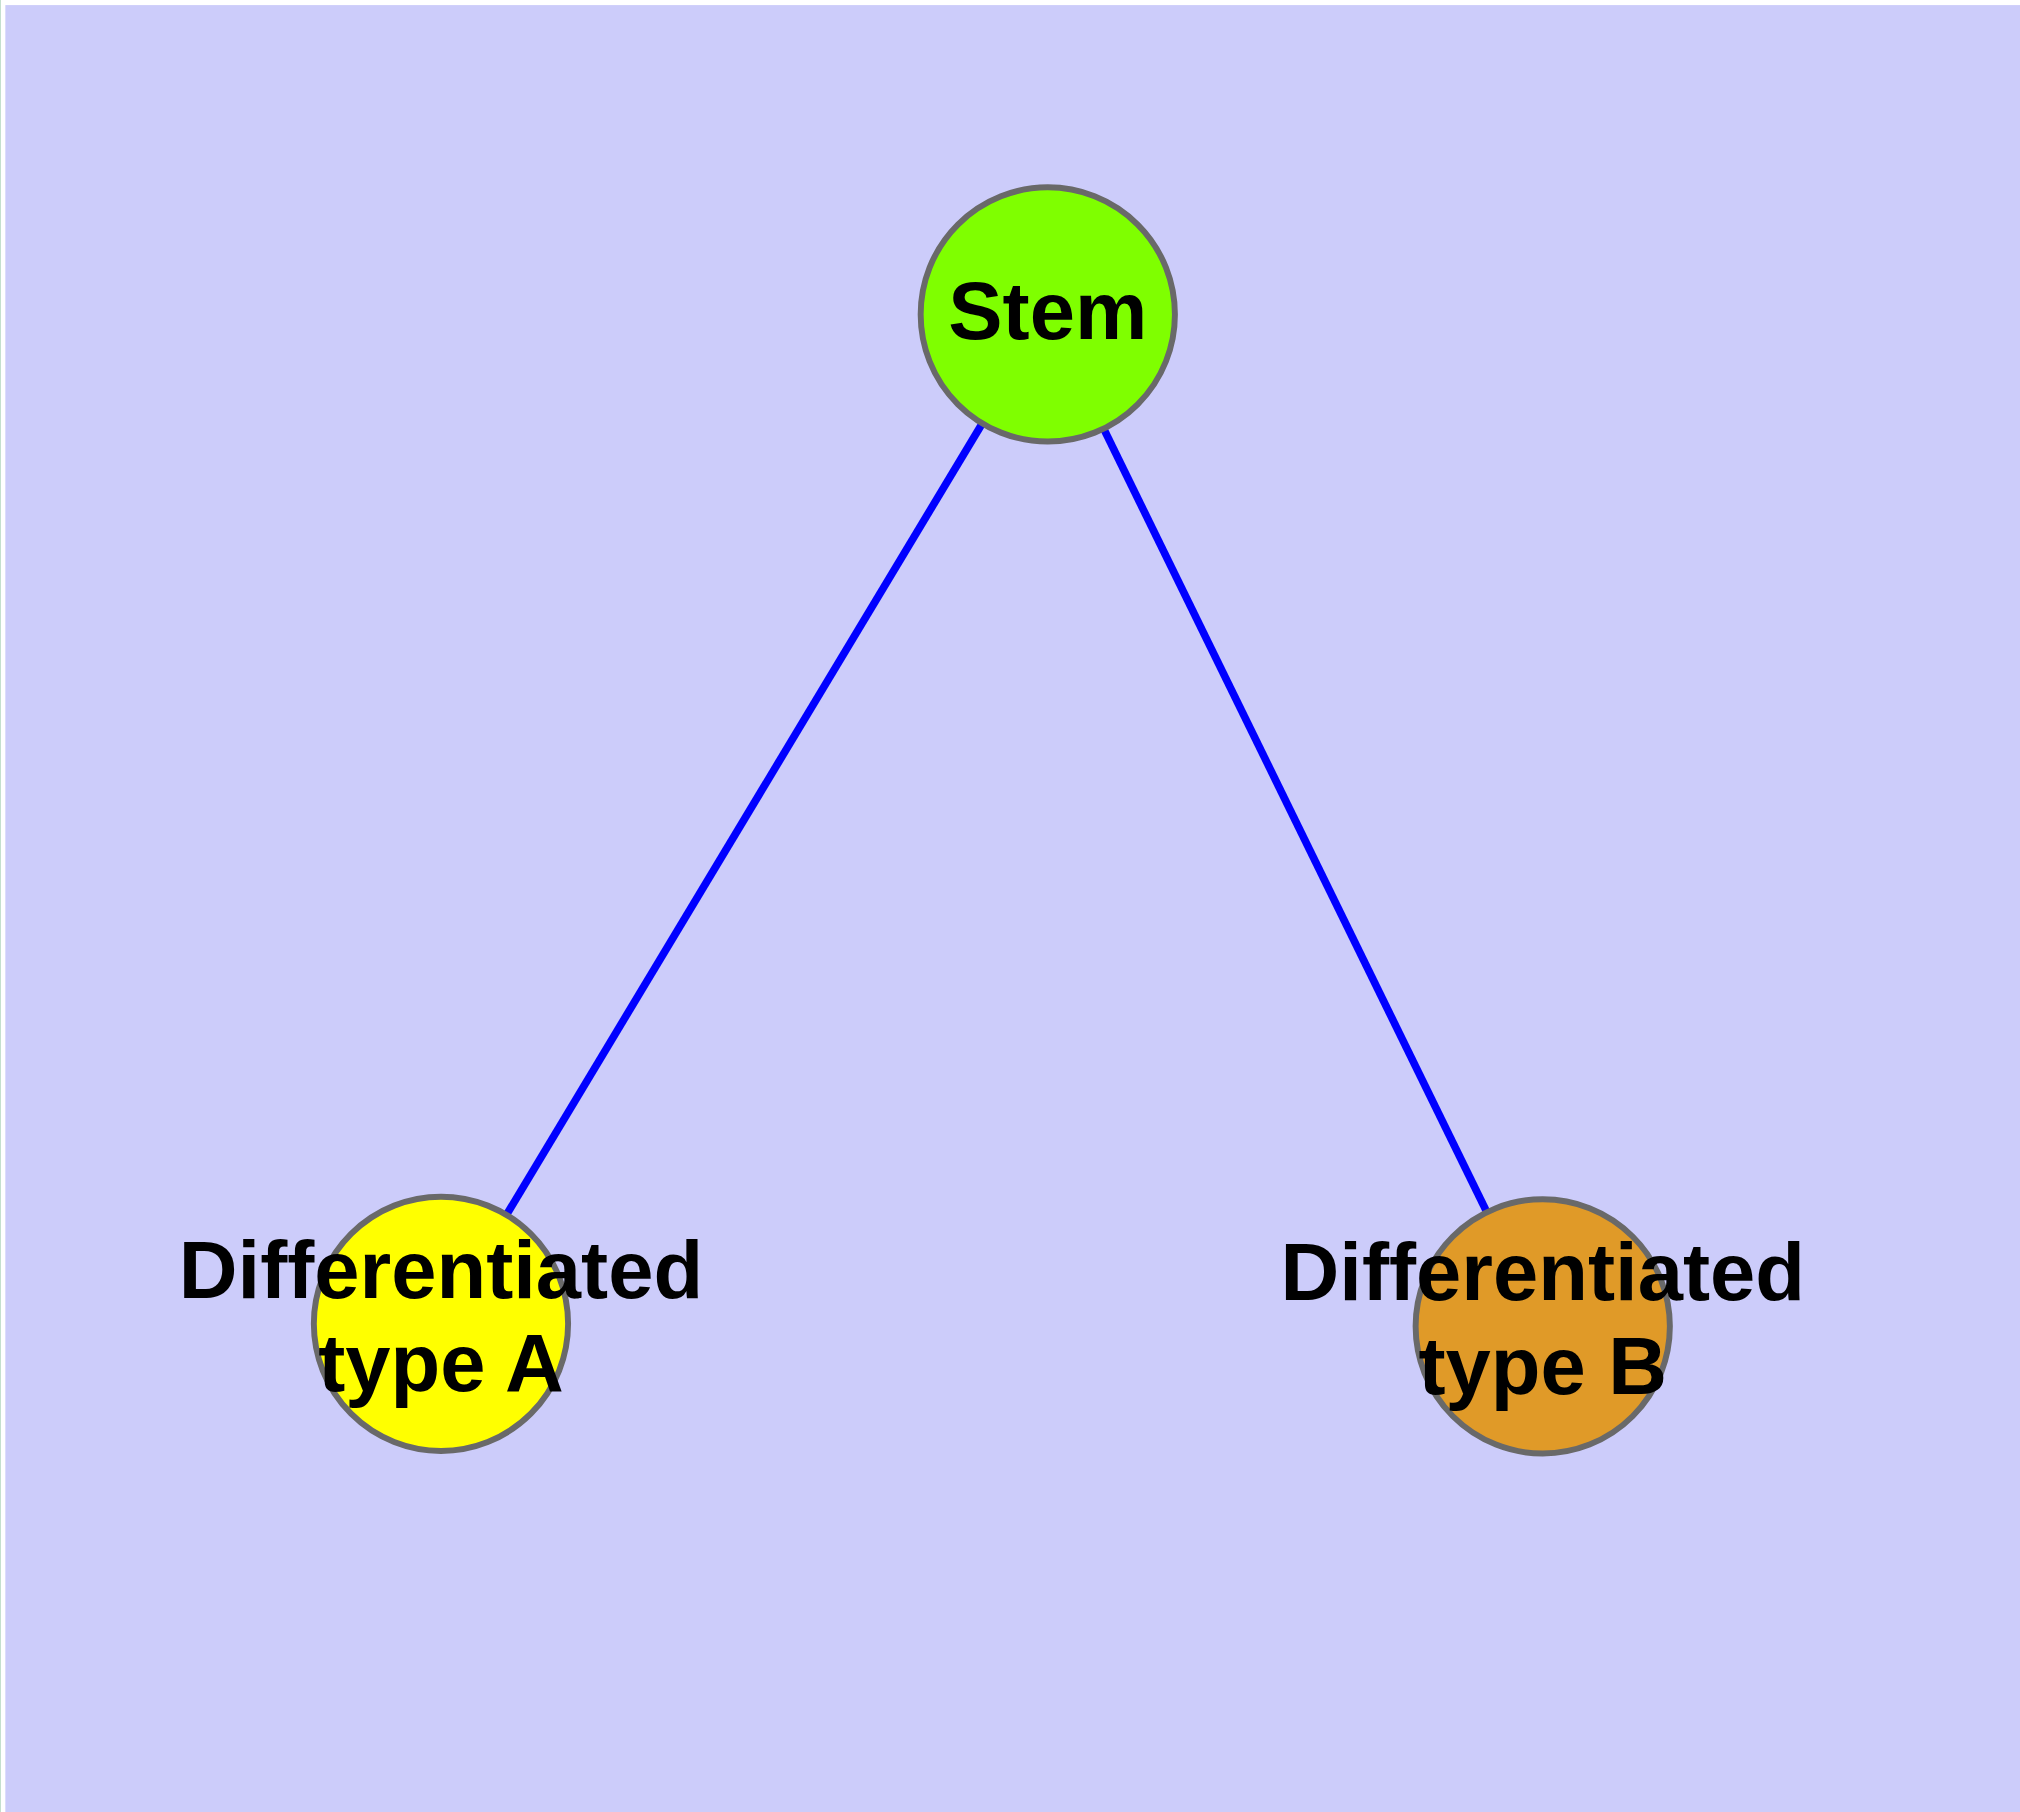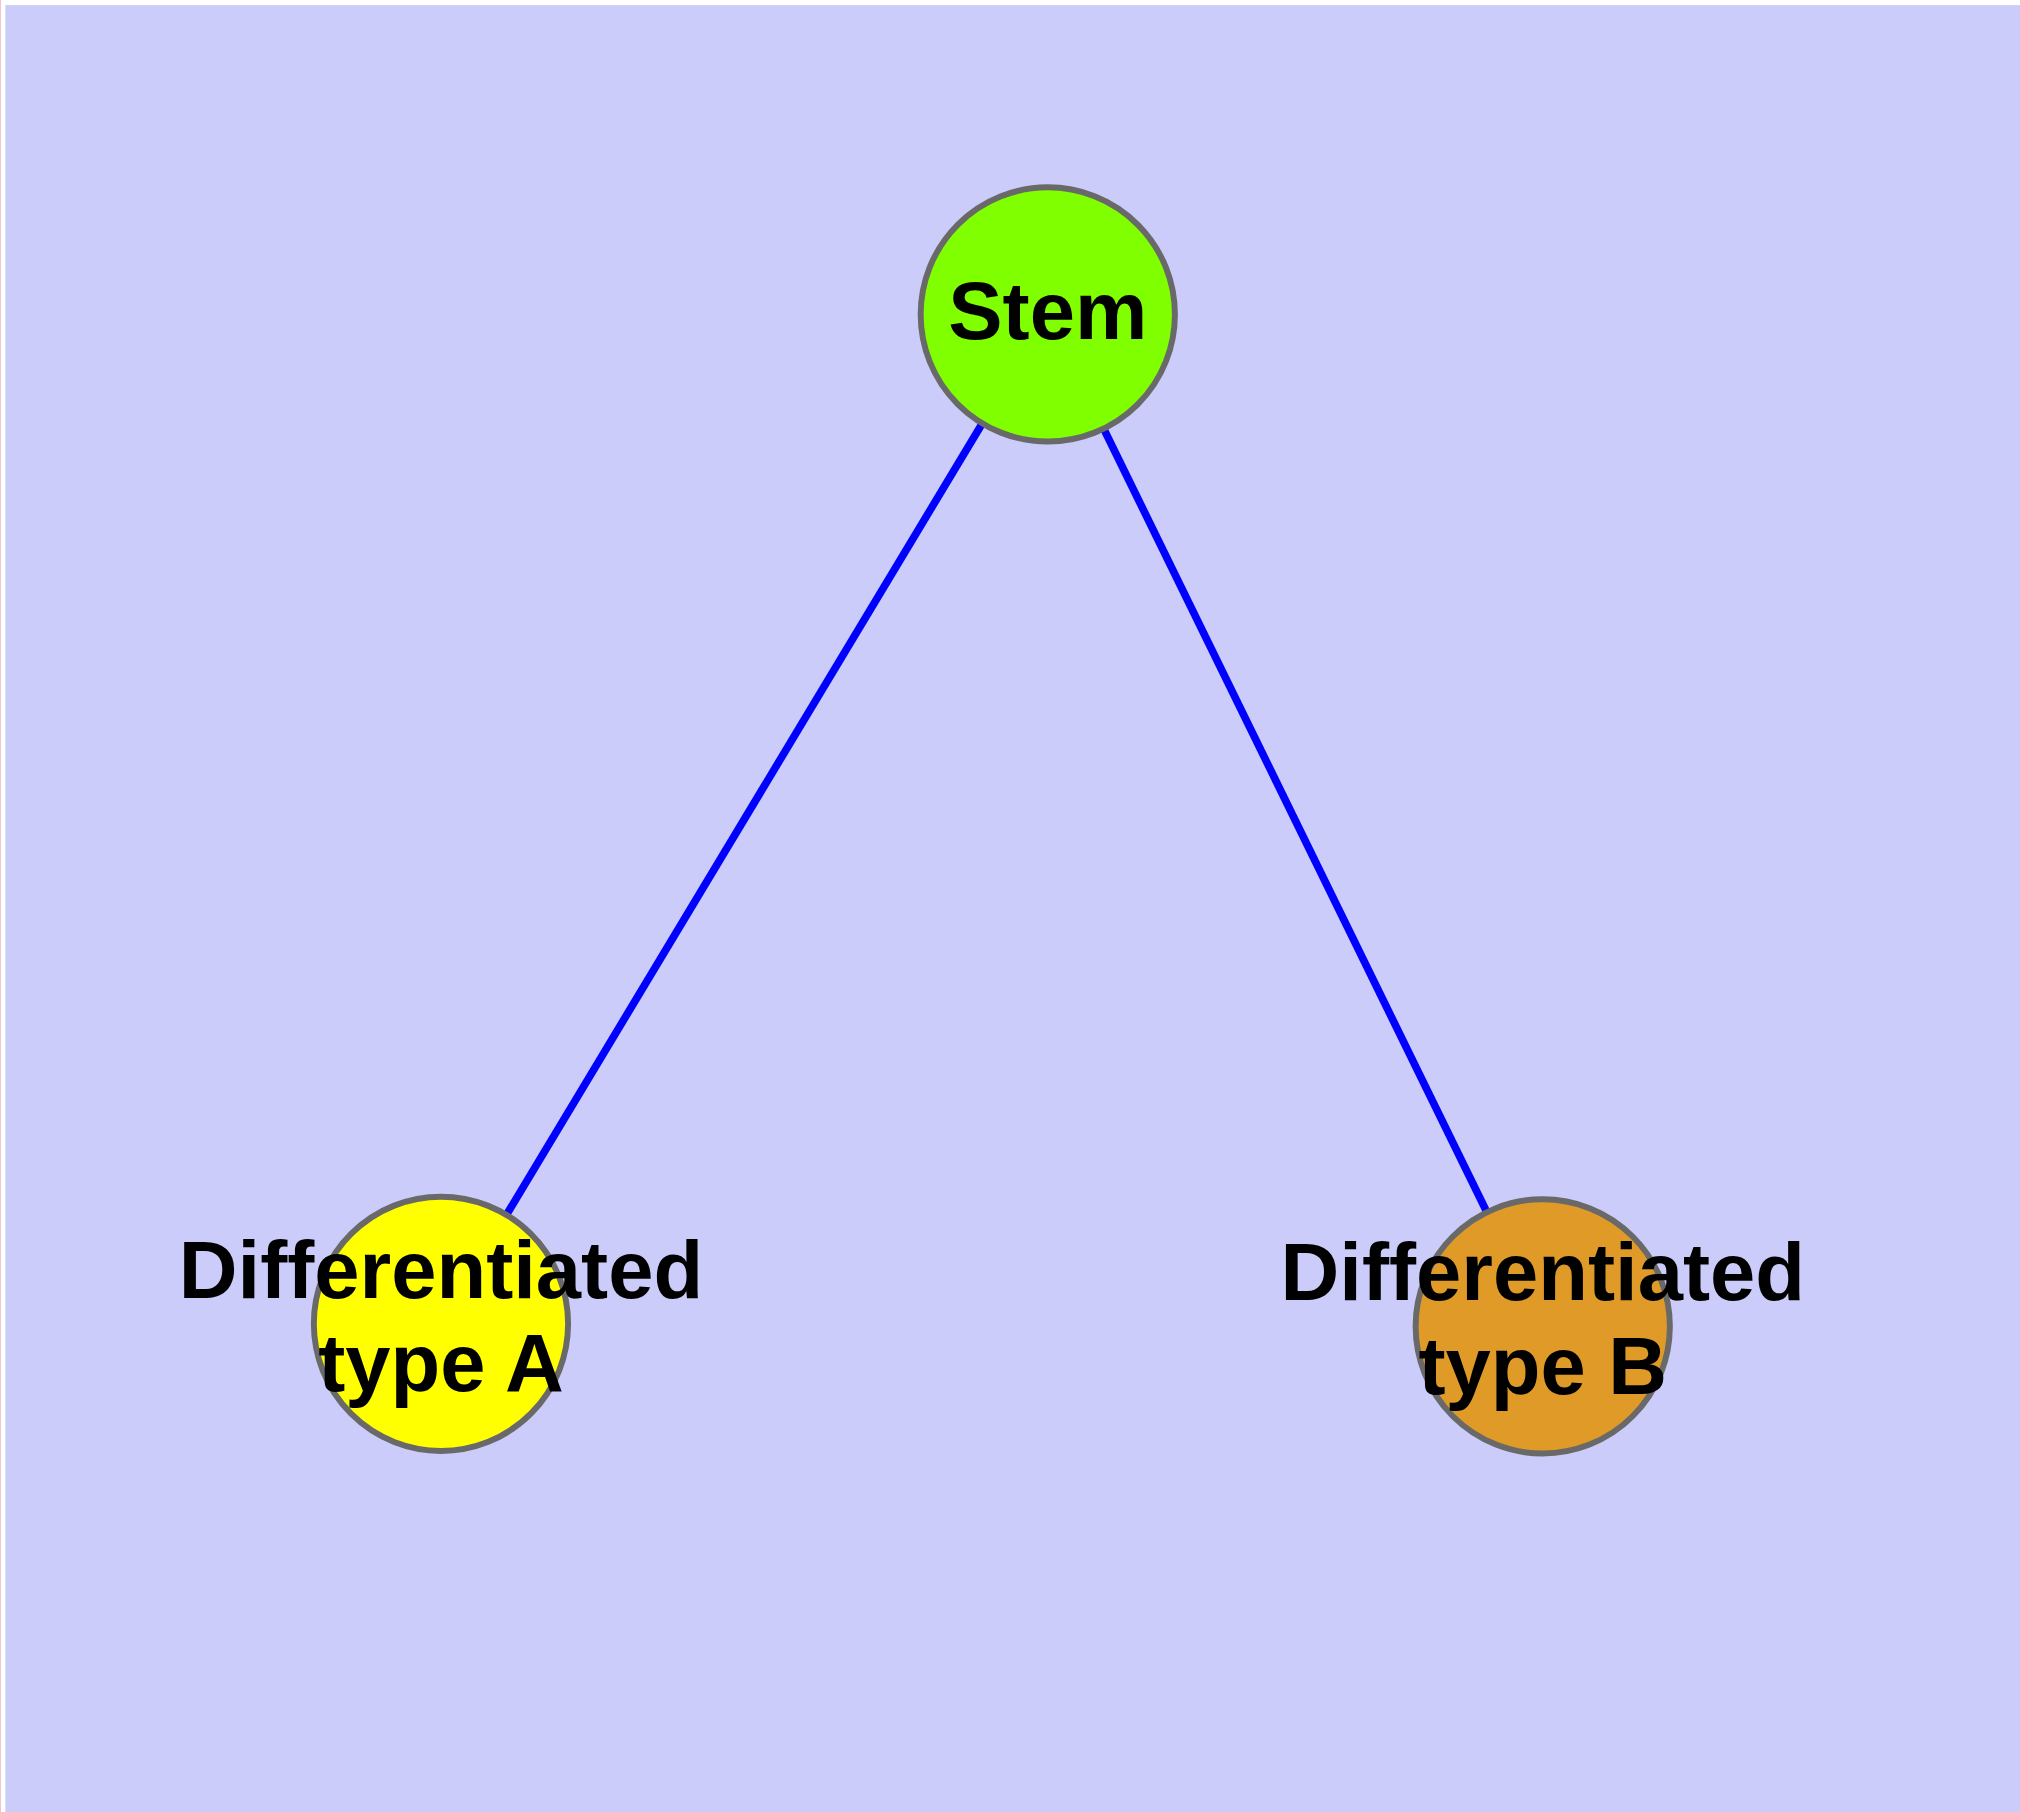--- a/index.html
+++ b/index.html
@@ -6,21 +6,21 @@
   html, body {
     margin: 0;
     padding: 0;
     background: #ffffff;
   }
   #canvas-wrap {
     position: relative;
     width: 2021px;
     height: 1812px;
     overflow: hidden;
-    background: #be185d;
+    background: #15803d;
     font-family: "Liberation Sans", "DejaVu Sans", sans-serif;
   }
   #graph-svg {
     position: absolute;
     top: 0;
     left: 0;
     width: 2021px;
     height: 1812px;
     display: block;
   }

